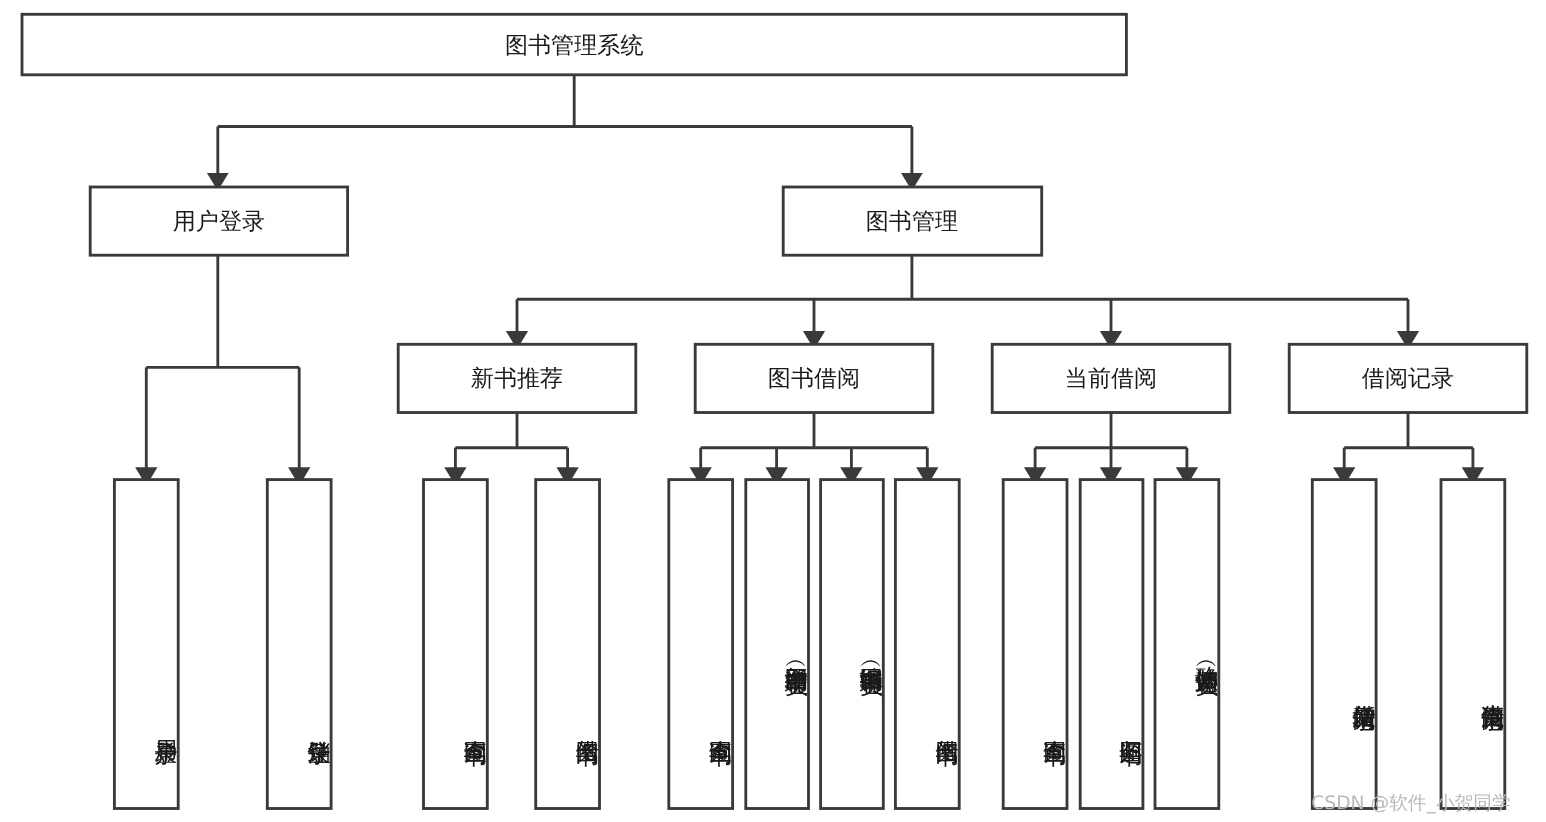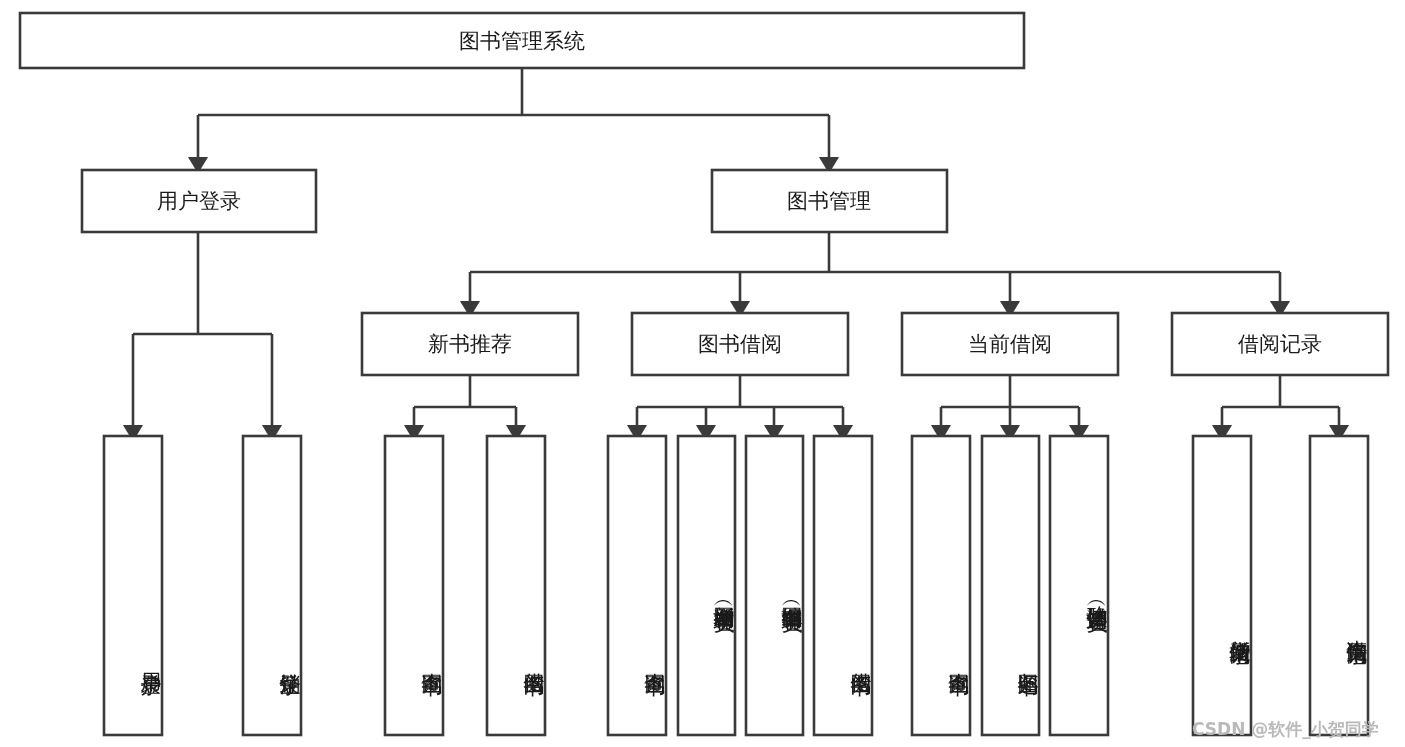--- a/index.html
+++ b/index.html
@@ -56,21 +56,20 @@
     letter-spacing: 1px;
     white-space: nowrap;
     pointer-events: none;
   }
   .watermark {
     position: absolute;
     font-family: "DejaVu Sans", "Liberation Sans", sans-serif;
     font-size: 17px;
     color: #b9b9b9;
     white-space: nowrap;
-    font-weight: bold;
   }
 </style>
 </head>
 <body>
 
 <div id="canvas">
 
   <svg class="diagram" viewBox="0 0 1405 747">
     <defs>
       <marker id="arrow" markerWidth="9" markerHeight="9" refX="1.2" refY="4.5" orient="auto" markerUnits="strokeWidth">

